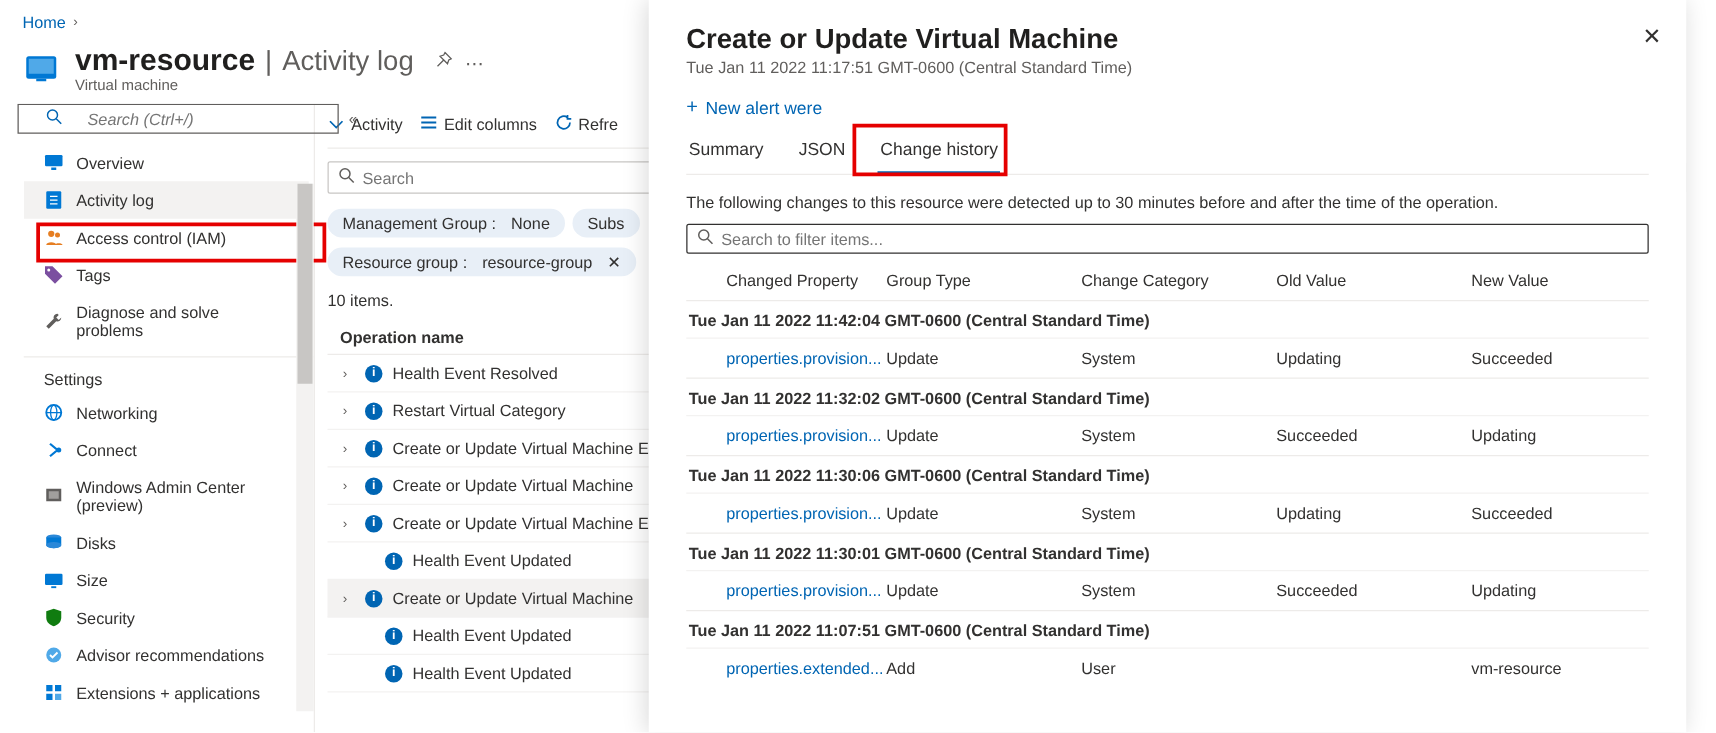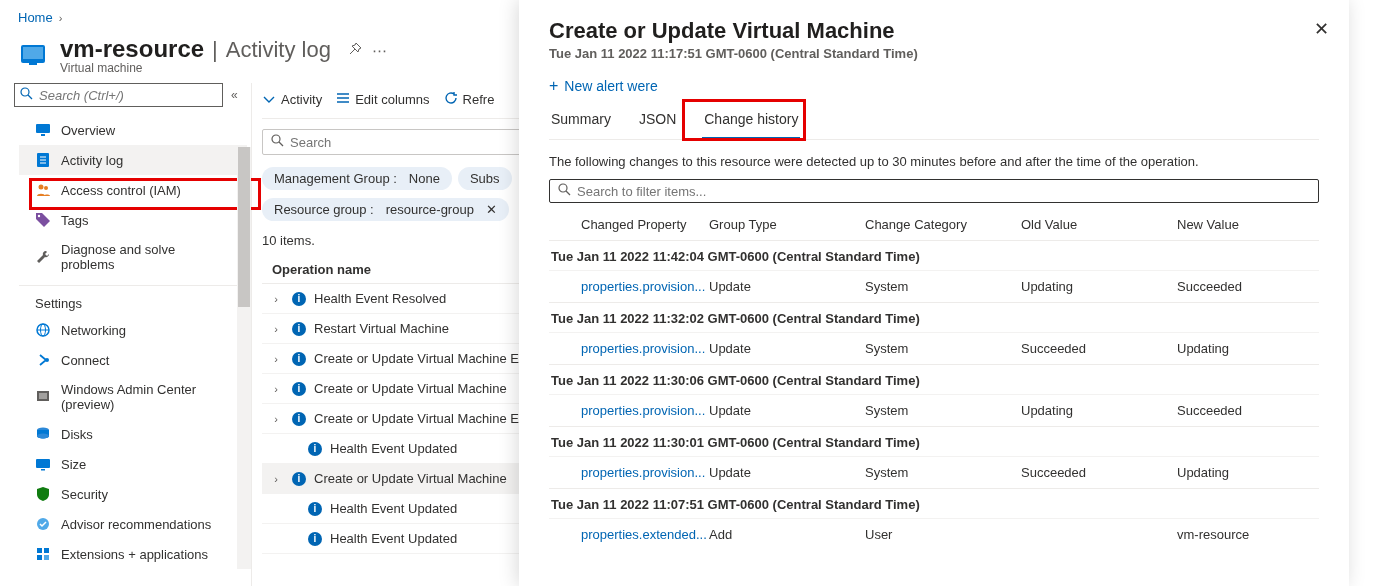--- a/index.html
+++ b/index.html
@@ -23,21 +23,21 @@
     .subtitle { font-size: 12px; color: #605e5c; margin-top: -2px; }
     .header-actions { display: flex; gap: 10px; align-items: center; margin-left: 8px; }
     .icon-btn { color: #605e5c; cursor: pointer; font-size: 15px; }
     
     
     .body { display: flex; flex: 1; overflow: hidden; }
     
     
     .sidebar { width: 252px; border-right: 1px solid #edebe9; display: flex; flex-direction: column; position: relative; }
     .search-row { padding: 0 14px 8px; display: flex; align-items: center; gap: 8px; }
-    .search-box { flex: 1; display: flex; align-items: center; border: 1px solid #605e5c; padding: 3px 5px; gap: 6px; }
+    .search-box { flex: 1; display: flex; align-items: center; border: 1px solid #605e5c; padding: 3px 22px; gap: 20px; }
     .search-box input { border: none; outline: none; font-size: 13px; flex: 1; font-style: italic; color: #605e5c; }
     .collapse-chev { color: #605e5c; cursor: pointer; font-size: 12px; }
     
     .nav-list { flex: 1; overflow-y: auto; padding-right: 4px; }
     .nav-item { display: flex; align-items: center; gap: 10px; padding: 7px 16px; cursor: pointer; }
     .nav-item.active { background: #f3f2f1; }
     .nav-item .nav-icon { width: 16px; height: 16px; display: inline-flex; align-items: center; justify-content: center; }
     .nav-section { padding: 10px 16px 4px; font-weight: 400; color: #323130; border-top: 1px solid #edebe9; margin-top: 6px; font-size: 13px; }
     .highlight-box { border: 3px solid #e50000; position: absolute; width: 232px; height: 32px; pointer-events: none; }
     .highlight-sidebar { left: 10px; top: 63px; }
@@ -64,21 +64,21 @@
     .op-row { display: flex; align-items: center; gap: 8px; padding: 7px 6px; border-bottom: 1px solid #f3f2f1; cursor: pointer; }
     .op-row.selected { background: #f3f2f1; }
     .op-row .chevron { width: 16px; color: #605e5c; font-size: 11px; text-align: center; }
     .op-row .info-i { width: 14px; height: 14px; border-radius: 50%; background: #0065b3; color: #fff; font-size: 10px; font-weight: bold; display: inline-flex; align-items: center; justify-content: center; flex-shrink: 0; }
     .op-row .op-label { white-space: nowrap; overflow: hidden; text-overflow: ellipsis; }
     
     
     .panel { position: absolute; right: 0; top: 0; width: 830px; height: 586px; background: #fff; box-shadow: -2px 0 18px rgba(0,0,0,0.15); padding: 18px 30px 10px 30px; display: flex; flex-direction: column; }
     .panel-close { position: absolute; right: 20px; top: 18px; cursor: pointer; font-size: 18px; color: #323130; }
     .panel-title { font-size: 22px; font-weight: 600; color: #201f1e; }
-    .panel-subtitle { font-size: 13px; color: #605e5c; margin-top: 2px; font-weight: bold; }
+    .panel-subtitle { font-size: 13px; color: #605e5c; margin-top: 2px; }
     .panel-action-row { padding: 16px 0 10px; }
     .panel-action { color: #0065b3; cursor: pointer; display: inline-flex; align-items: center; gap: 6px; font-size: 14px; }
     
     .tabs { display: flex; gap: 24px; border-bottom: 1px solid #edebe9; position: relative; }
     .tab { padding: 6px 2px 10px; cursor: pointer; font-size: 14px; }
     .tab.active { font-weight: 400; border-bottom: 3px solid #0065b3; margin-bottom: -1px; }
     .highlight-tab { position: absolute; border: 3px solid #e50000; left: 133px; top: -6px; width: 124px; height: 42px; pointer-events: none; }
     
     .panel-desc { padding: 14px 0 10px; font-size: 13px; }
     .filter-box { display: flex; align-items: center; border: 1px solid #323130; border-radius: 2px; padding: 3px 8px; gap: 6px; margin-bottom: 6px; }
@@ -350,21 +350,21 @@
       <div class="op-header">Operation name</div>
       <div class="op-list" id="op-list">
           <div class="op-row">
             <span class="chevron" style="">›</span>
             <span class="info-i">i</span>
             <span class="op-label">Health Event Resolved</span>
           </div>
           <div class="op-row">
             <span class="chevron" style="">›</span>
             <span class="info-i">i</span>
-            <span class="op-label">Restart Virtual Machine</span>
+            <span class="op-label">Restart Virtual Category</span>
           </div>
           <div class="op-row">
             <span class="chevron" style="">›</span>
             <span class="info-i">i</span>
             <span class="op-label">Create or Update Virtual Machine E</span>
           </div>
           <div class="op-row">
             <span class="chevron" style="">›</span>
             <span class="info-i">i</span>
             <span class="op-label">Create or Update Virtual Machine</span>

